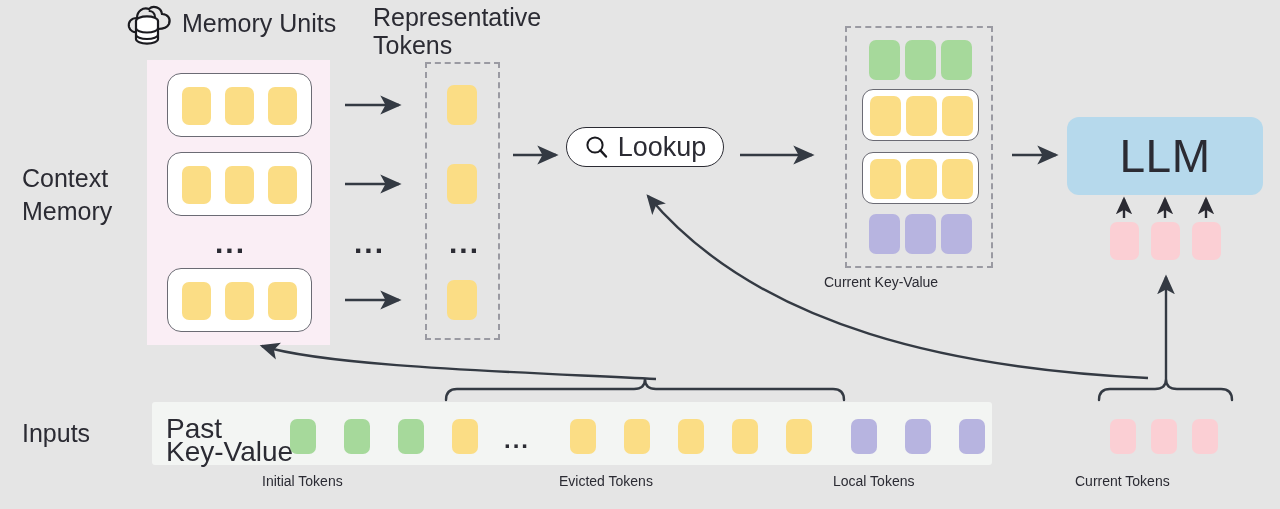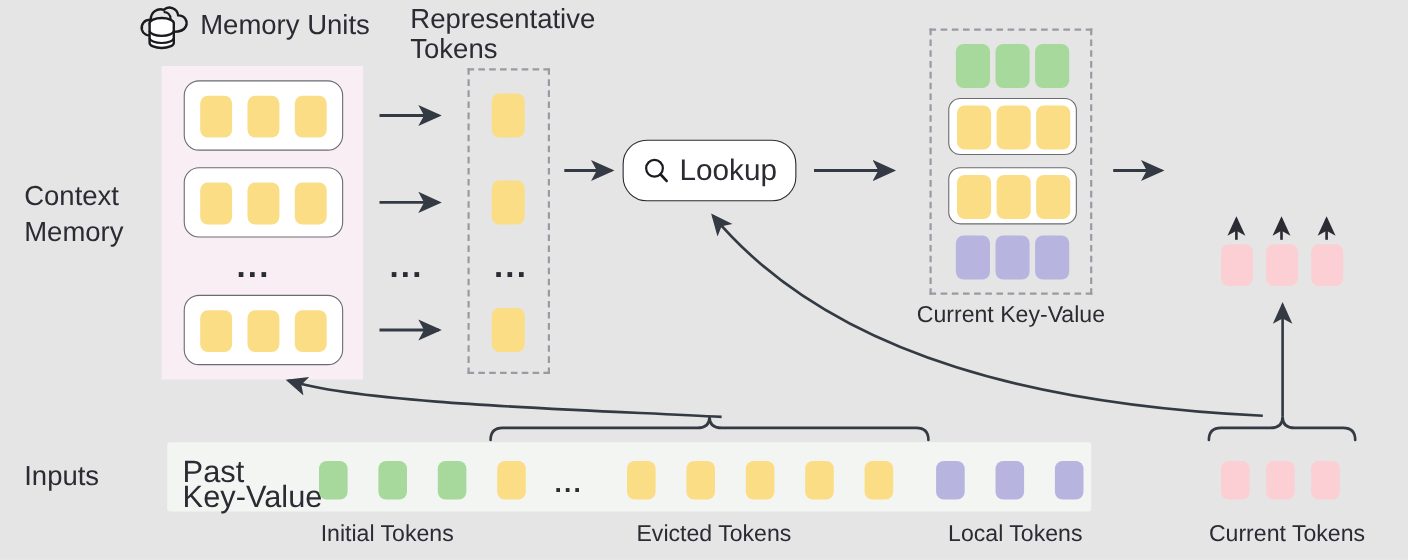--- a/index.html
+++ b/index.html
@@ -21,24 +21,24 @@
   .label{
     position:absolute;
     font-size:25px;
     line-height:1.22;
     color:#2b2b33;
     white-space:pre;
   }
   .label.center{}
   .cap{
     position:absolute;
-    font-size:21px;
+    font-size:14px;
     line-height:1.22;
     color:#2b2b33;
-    text-align:center;
+    text-align:left;
     white-space:pre;
   }
   .small{
     position:absolute;
     font-size:28px;
     line-height:1.18;
     color:#2b2b33;
     white-space:pre;
   }
 
@@ -166,21 +166,21 @@
     <div class="tok y" style="left:100px;top:13px;width:29px;height:38px;"></div>
   </div>
 
   <div class="dashed" style="left:425px;top:62px;width:75px;height:278px;"></div>
   <div class="tok y" style="left:447px;top:85px;width:30px;height:40px;"></div>
   <div class="tok y" style="left:447px;top:164px;width:30px;height:40px;"></div>
   <div class="dots" style="left:449px;top:228px;">...</div>
   <div class="dots" style="left:354px;top:228px;">...</div>
   <div class="tok y" style="left:447px;top:280px;width:30px;height:40px;"></div>
 
-  <div class="lookup-box" style="left:566px;top:127px;width:158px;height:56px;">
+  <div class="lookup-box" style="left:566px;top:127px;width:158px;height:40px;">
     <span style="display:inline-flex;align-items:center;">
       <svg width="26" height="26" viewBox="0 0 26 26">
         <circle cx="11" cy="11" r="7.6" fill="none" stroke="#1a1a1f" stroke-width="2"></circle>
         <line x1="16.4" y1="16.4" x2="22" y2="22.5" stroke="#1a1a1f" stroke-width="2.4" stroke-linecap="round"></line>
       </svg>
     </span>
     <span>Lookup</span>
   </div>
 
   <div class="dashed" style="left:845px;top:26px;width:148px;height:242px;"></div>
@@ -200,20 +200,23 @@
     <div class="tok y" style="left:43px;top:6px;width:31px;height:40px;"></div>
     <div class="tok y" style="left:79px;top:6px;width:31px;height:40px;"></div>
   </div>
 
   <div class="tok p" style="left:869px;top:214px;width:31px;height:40px;"></div>
   <div class="tok p" style="left:905px;top:214px;width:31px;height:40px;"></div>
   <div class="tok p" style="left:941px;top:214px;width:31px;height:40px;"></div>
 
   <div class="cap" style="left:824px;top:274px;width:190px;">Current Key-Value</div>
 
+  <div class="llm-box" style="left:1067px;top:117px;width:196px;height:78px;">
+    <span>LLM</span>
+  </div>
 
   <div class="tok r" style="left:1110px;top:222px;width:29px;height:38px;"></div>
   <div class="tok r" style="left:1151px;top:222px;width:29px;height:38px;"></div>
   <div class="tok r" style="left:1192px;top:222px;width:29px;height:38px;"></div>
 
   <div class="label" style="left:22px;top:418px;">Inputs</div>
 
   <div class="inputs-strip" style="left:152px;top:402px;width:840px;height:63px;"></div>
   <div class="small" style="left:166px;top:412px;">Past</div>
   <div class="small" style="left:166px;top:435px;">Key-Value</div>

